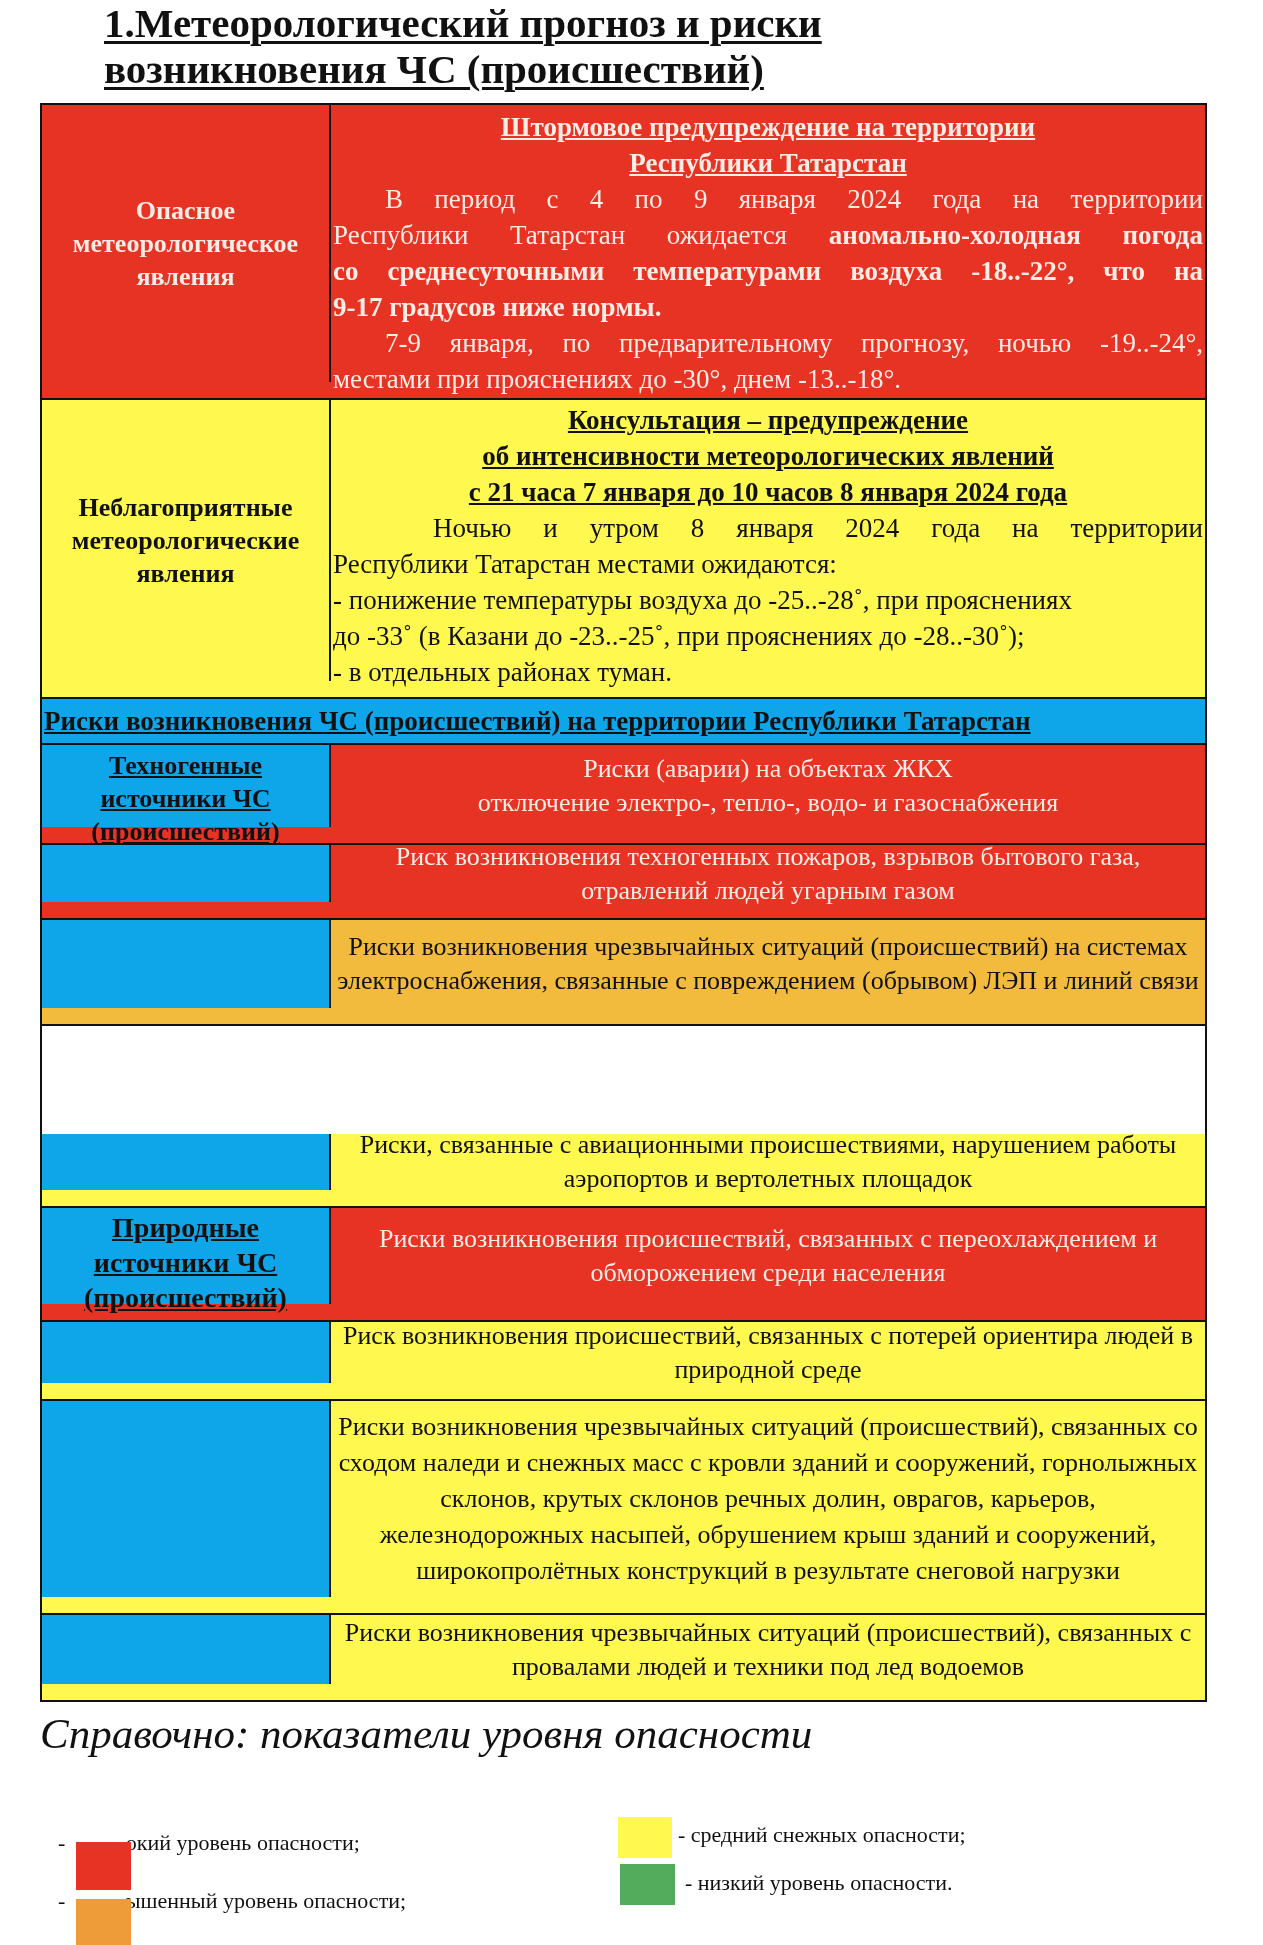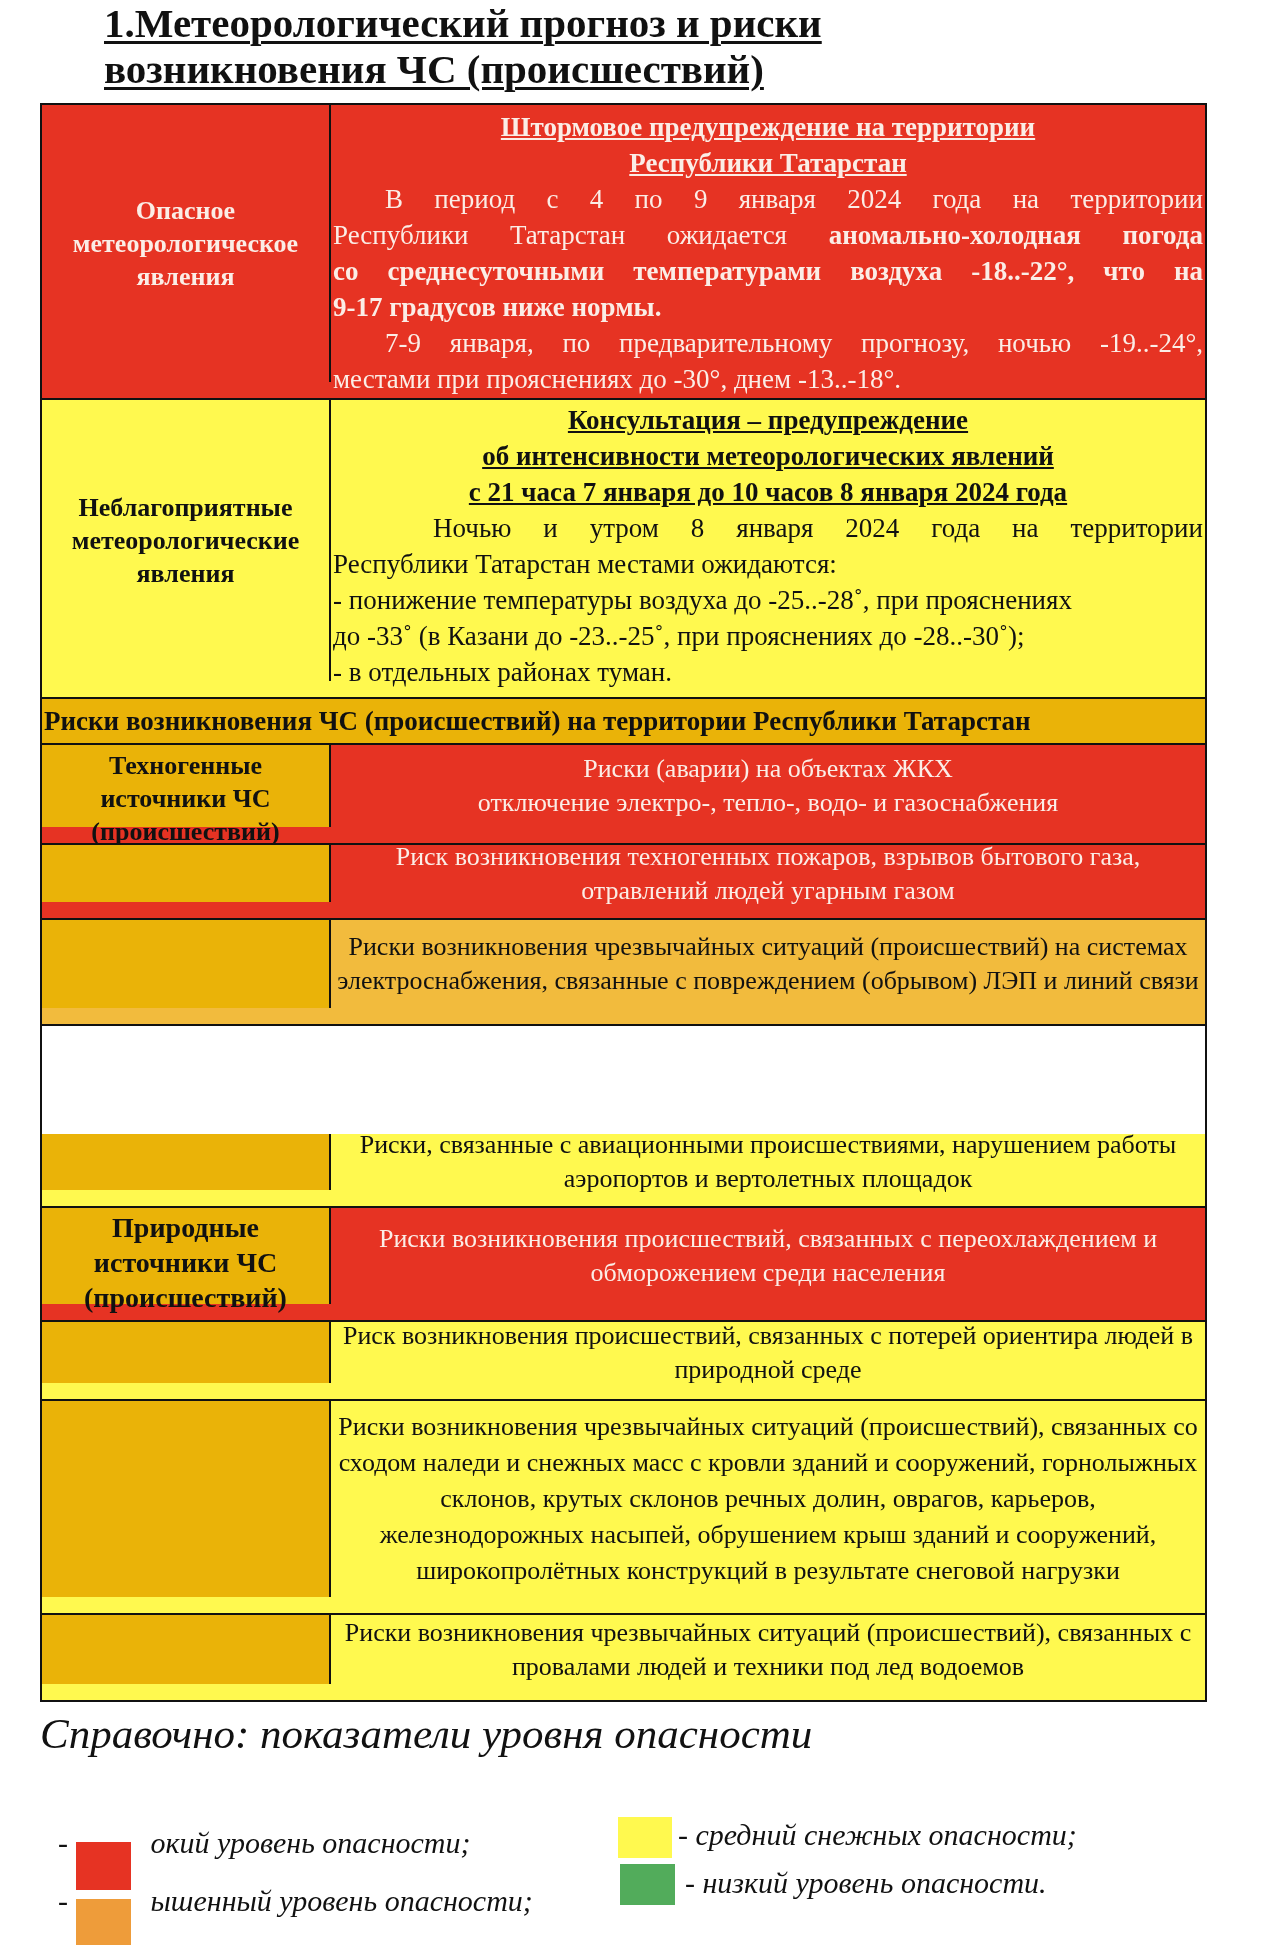--- a/index.html
+++ b/index.html
@@ -14,31 +14,31 @@
   .row { position: absolute; left: 0; width: 100%; box-sizing: border-box;
          border-bottom: 2px solid #111; }
   .c1, .c2 { position: absolute; top: 0; bottom: 16px; box-sizing: border-box;
              display: flex; flex-direction: column; justify-content: center; }
   .c1 { left: 0; width: 289px; border-right: 2px solid #111;
         text-align: center; font-weight: bold; font-size: 26px; line-height: 33px; padding: 0 4px; }
   .c2 { left: 289px; right: 0; padding: 0 2px 0 2px; }
   .red { background: #E63323; }
   .yel { background: #FFF94F; }
   .org { background: #F2BB3D; }
-  .wht { background: #eab308; }
+  .wht { background: #0ea5e9; text-decoration: underline; }
   .on-red { color: #FBEDE6; }
   .warn { font-size: 27px; line-height: 36px; }
   .warn .hd { text-align: center; font-weight: bold; text-decoration: underline; }
   .warn .ind { text-indent: 52px; text-align: justify; }
   .warn .just-full { text-align-last: justify; }
   .risk { text-align: center; font-size: 26px; line-height: 34px; padding: 0 6px; }
   .hdrrow { display: flex; align-items: center; justify-content: flex-start; padding-left: 2px;
             font-weight: bold; font-size: 27px; white-space: nowrap; }
   .ref { position: absolute; left: 40px; top: 1706px; font-style: italic; font-size: 43px; line-height: 56px; white-space: nowrap; }
-  .leg { position: absolute; font-style: italic; font-size: 30px; line-height: 34px; white-space: nowrap; }
+  .leg { position: absolute; font-size: 22px; line-height: 34px; white-space: nowrap; }
   .sw { position: absolute; width: 55px; height: 48px; }
 </style>
 </head>
 <body>
 
 <div class="title">
   <div>1.Метеорологический прогноз и риски</div>
   <div>возникновения ЧС (происшествий)</div>
 </div>
 

